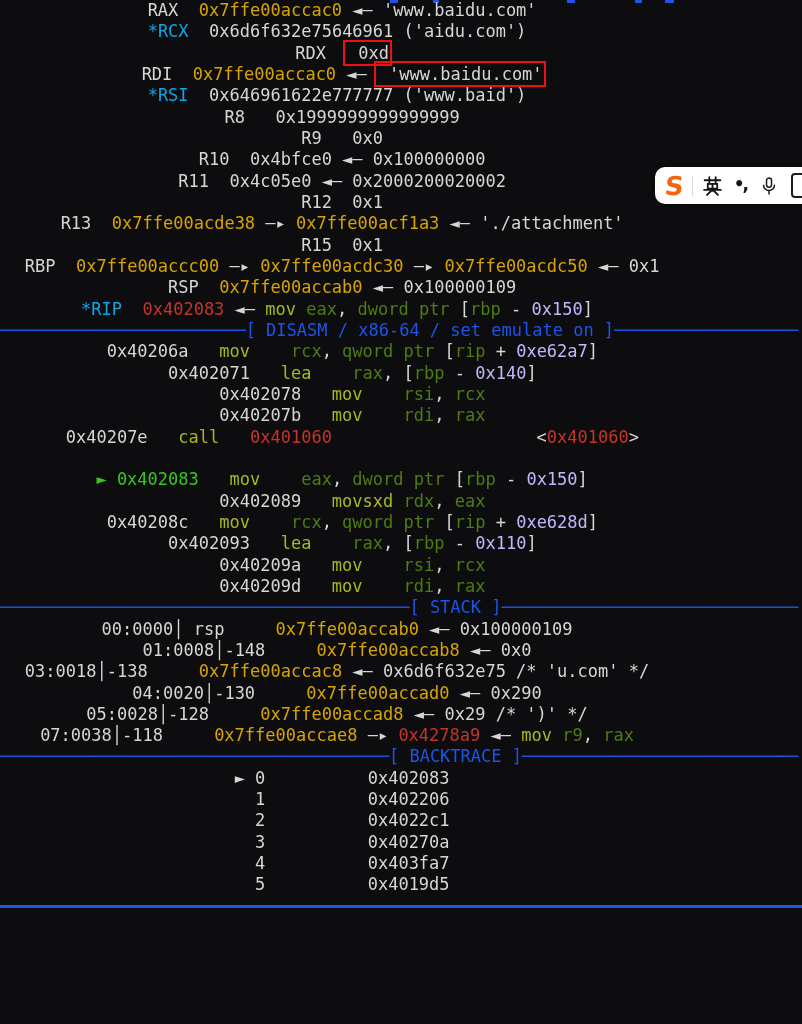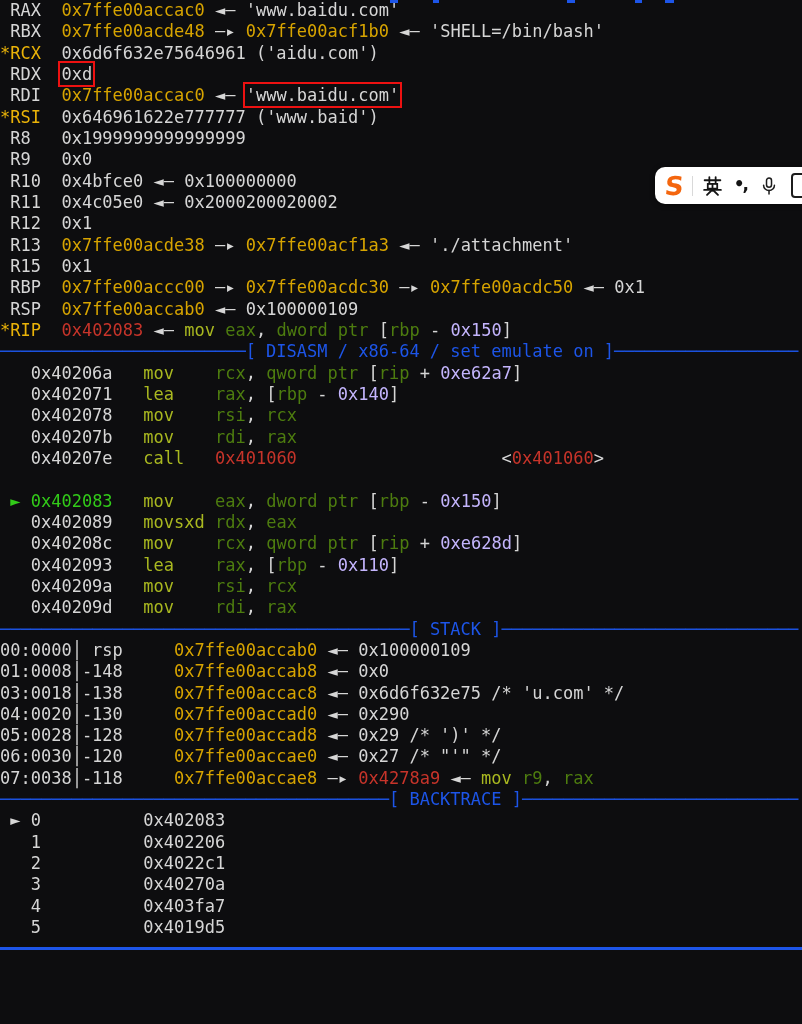--- a/index.html
+++ b/index.html
@@ -1,35 +1,35 @@
 <!DOCTYPE html>
 <html><head>
 <meta charset="utf-8">
 <style>
   html,body{margin:0;padding:0;}
   body{
     width:802px;height:1024px;overflow:hidden;position:relative;
     background:#0d0d0f;
     font-family:"DejaVu Sans Mono","Liberation Mono",monospace;
   }
-  #term{position:absolute;left:0;top:0;width:674px;}
+  #term{position:absolute;left:0;top:0;width:674px;text-align:center;}
   .line{
     height:21.3333px;line-height:21.3333px;font-size:17px;
     white-space:pre;letter-spacing:0;
   }
   .sg-w{color:#d6d6d6}
   .sg-y{color:#d7a400}
   .sg-r{color:#c7342a}
-  .sg-sr{color:#eab308}
+  .sg-sr{color:#0ea5e9}
   .sg-g{color:#32cb19}
   .sg-o{color:#a9b820}
   .sg-c{color:#4d7c0f}
   .sg-p{color:#c4b5fd}
   .sg-b{color:#1d55e8}
-  .boxed{outline:2px solid #ed1111;outline-offset:1px;}
+  .boxed{outline:2px solid #ed1111;outline-offset:1px;padding-left:12px;}
   .line.hr{position:relative;}
   .hrbar{position:absolute;left:0;top:9px;width:802px;height:3px;background:#1d55e8;}
   
   .frag{position:absolute;top:0;height:3px;background:#1d55e8;}
   .f1{left:390px;width:8px}.f2{left:433px;width:6px}
   .f3{left:567px;width:8px}.f4{left:635px;width:7px}.f5{left:665px;width:9px}
   
   .ime{
     position:absolute;left:655px;top:167px;width:160px;height:37px;
     background:#ffffff;border-radius:10px 0 0 10px;
@@ -58,21 +58,20 @@
 
 <div class="frag f1"></div>
 <div class="frag f2"></div>
 <div class="frag f3"></div>
 <div class="frag f4"></div>
 <div class="frag f5"></div>
 
 <div id="term">
 
 <div class="line"><span class="sg-w"> RAX  </span><span class="sg-y">0x7ffe00accac0</span><span class="sg-w"> ◄— </span><span class="sg-w">'www.baidu.com'</span></div>
-    <div class="line"><span class="sg-w"> RBX  </span><span class="sg-y">0x7ffe00acde48</span><span class="sg-w"> —▸ </span><span class="sg-y">0x7ffe00acf1b0</span><span class="sg-w"> ◄— </span><span class="sg-w">'SHELL=/bin/bash'</span></div>
     <div class="line"><span class="sg-sr">*RCX</span><span class="sg-w">  </span><span class="sg-w">0x6d6f632e75646961 ('aidu.com')</span></div>
     <div class="line"><span class="sg-w"> RDX  </span><span class="sg-w boxed">0xd</span></div>
     <div class="line"><span class="sg-w"> RDI  </span><span class="sg-y">0x7ffe00accac0</span><span class="sg-w"> ◄— </span><span class="sg-w boxed">'www.baidu.com'</span></div>
     <div class="line"><span class="sg-sr">*RSI</span><span class="sg-w">  </span><span class="sg-w">0x646961622e777777 ('www.baid')</span></div>
     <div class="line"><span class="sg-w"> R8   </span><span class="sg-w">0x1999999999999999</span></div>
     <div class="line"><span class="sg-w"> R9   </span><span class="sg-w">0x0</span></div>
     <div class="line"><span class="sg-w"> R10  </span><span class="sg-w">0x4bfce0 ◄— 0x100000000</span></div>
     <div class="line"><span class="sg-w"> R11  </span><span class="sg-w">0x4c05e0 ◄— 0x2000200020002</span></div>
     <div class="line"><span class="sg-w"> R12  </span><span class="sg-w">0x1</span></div>
     <div class="line"><span class="sg-w"> R13  </span><span class="sg-y">0x7ffe00acde38</span><span class="sg-w"> —▸ </span><span class="sg-y">0x7ffe00acf1a3</span><span class="sg-w"> ◄— </span><span class="sg-w">'./attachment'</span></div>
@@ -92,21 +91,20 @@
     <div class="line"><span class="sg-w">   0x40208c   </span><span class="sg-o">mov</span><span class="sg-w">    </span><span class="sg-c">rcx</span><span class="sg-w">, </span><span class="sg-c">qword ptr</span><span class="sg-w"> [</span><span class="sg-c">rip</span><span class="sg-w"> + </span><span class="sg-p">0xe628d</span><span class="sg-w">]</span></div>
     <div class="line"><span class="sg-w">   0x402093   </span><span class="sg-o">lea</span><span class="sg-w">    </span><span class="sg-c">rax</span><span class="sg-w">, [</span><span class="sg-c">rbp</span><span class="sg-w"> - </span><span class="sg-p">0x110</span><span class="sg-w">]</span></div>
     <div class="line"><span class="sg-w">   0x40209a   </span><span class="sg-o">mov</span><span class="sg-w">    </span><span class="sg-c">rsi</span><span class="sg-w">, </span><span class="sg-c">rcx</span></div>
     <div class="line"><span class="sg-w">   0x40209d   </span><span class="sg-o">mov</span><span class="sg-w">    </span><span class="sg-c">rdi</span><span class="sg-w">, </span><span class="sg-c">rax</span></div>
     <div class="line"><span class="sg-b">────────────────────────────────────────</span><span class="sg-b">[ STACK ]</span><span class="sg-b">─────────────────────────────</span></div>
     <div class="line"><span class="sg-w">00:0000│ rsp     </span><span class="sg-y">0x7ffe00accab0</span><span class="sg-w"> ◄— 0x100000109</span></div>
     <div class="line"><span class="sg-w">01:0008│-148     </span><span class="sg-y">0x7ffe00accab8</span><span class="sg-w"> ◄— 0x0</span></div>
     <div class="line"><span class="sg-w">03:0018│-138     </span><span class="sg-y">0x7ffe00accac8</span><span class="sg-w"> ◄— 0x6d6f632e75 /* 'u.com' */</span></div>
     <div class="line"><span class="sg-w">04:0020│-130     </span><span class="sg-y">0x7ffe00accad0</span><span class="sg-w"> ◄— 0x290</span></div>
     <div class="line"><span class="sg-w">05:0028│-128     </span><span class="sg-y">0x7ffe00accad8</span><span class="sg-w"> ◄— 0x29 /* ')' */</span></div>
-    <div class="line"><span class="sg-w">06:0030│-120     </span><span class="sg-y">0x7ffe00accae0</span><span class="sg-w"> ◄— 0x27 /* "'" */</span></div>
     <div class="line"><span class="sg-w">07:0038│-118     </span><span class="sg-y">0x7ffe00accae8</span><span class="sg-w"> —▸ </span><span class="sg-r">0x4278a9</span><span class="sg-w"> ◄— </span><span class="sg-o">mov</span><span class="sg-w"> </span><span class="sg-c">r9</span><span class="sg-w">, </span><span class="sg-c">rax</span></div>
     <div class="line"><span class="sg-b">──────────────────────────────────────</span><span class="sg-b">[ BACKTRACE ]</span><span class="sg-b">───────────────────────────</span></div>
     <div class="line"><span class="sg-w"> ► 0          0x402083</span></div>
     <div class="line"><span class="sg-w">   1          0x402206</span></div>
     <div class="line"><span class="sg-w">   2          0x4022c1</span></div>
     <div class="line"><span class="sg-w">   3          0x40270a</span></div>
     <div class="line"><span class="sg-w">   4          0x403fa7</span></div>
     <div class="line"><span class="sg-w">   5          0x4019d5</span></div>
     <div class="line hr"><div class="hrbar"></div></div>
   </div>

